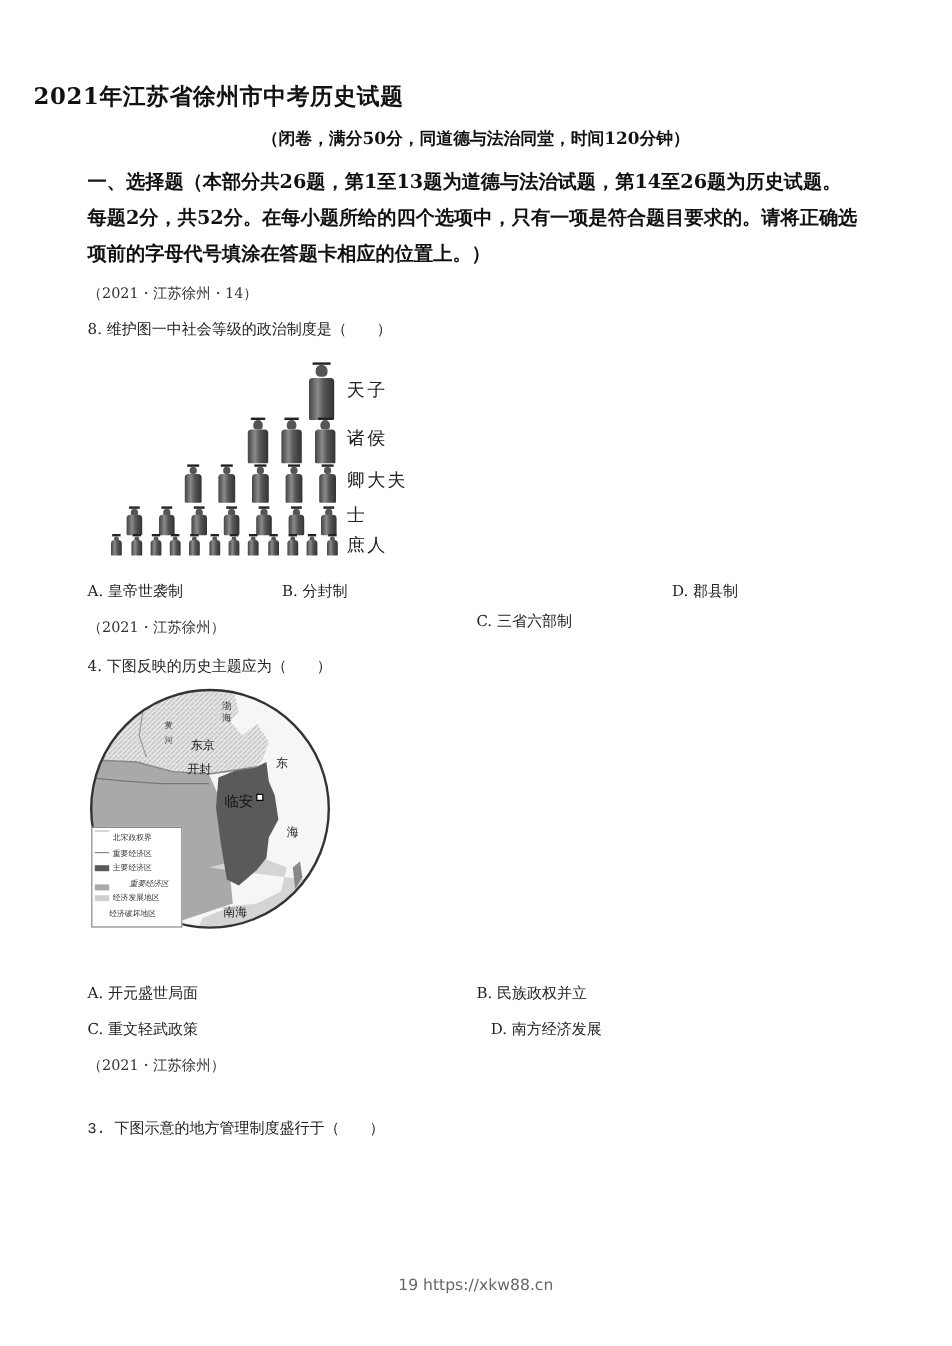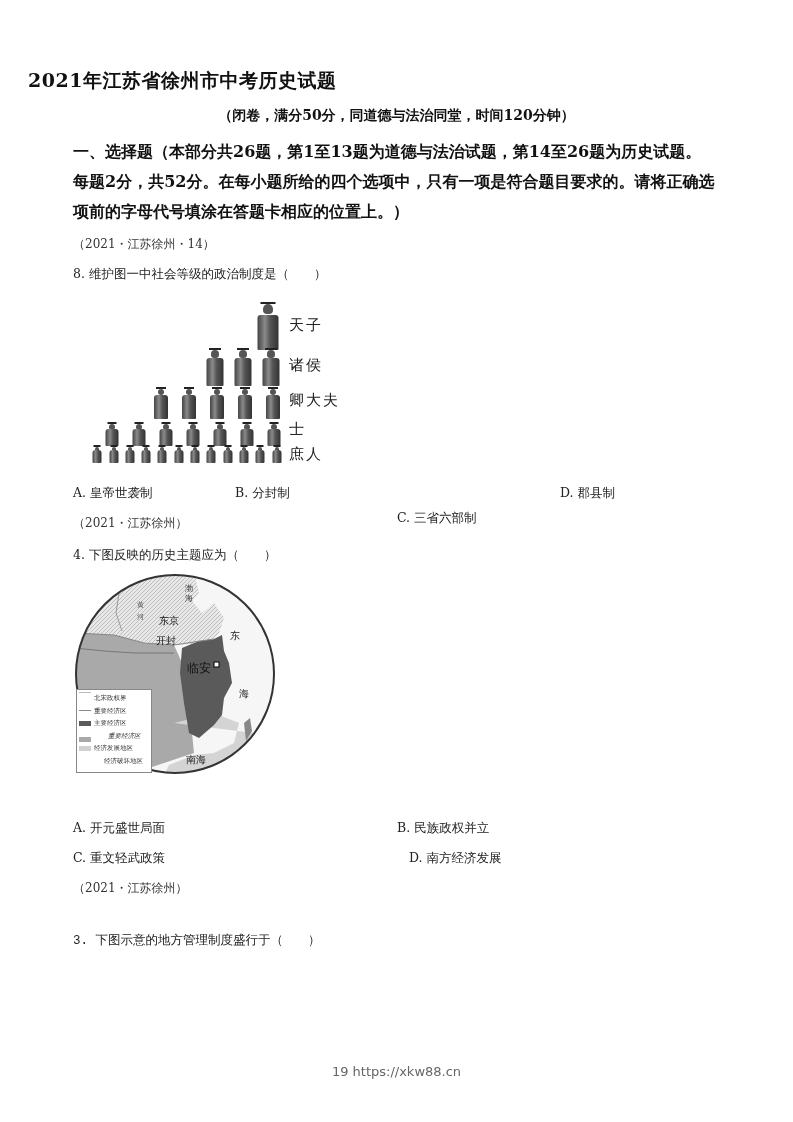--- a/index.html
+++ b/index.html
@@ -278,21 +278,21 @@
             <span>主要经济区</span>
           </div>
           <div style="display: flex; align-items: flex-end; gap: 17px; font-style: italic;">
             <span style="display: inline-block; width: 12px; height: 5px; background: rgb(169, 169, 169);"></span>
             <span>重要经济区</span>
           </div>
           <div style="display: flex; align-items: center; gap: 3px;">
             <span style="display: inline-block; width: 12px; height: 5px; background: rgb(208, 208, 208);"></span>
             <span>经济发展地区</span>
           </div>
-          <div style="display: flex; align-items: center; gap: 13px;">
+          <div style="display: flex; align-items: center; gap: 0;">
             <span style="display: inline-block; width: 12px; height: 5px;"></span>
             <span>经济破坏地区</span>
           </div>
         </div>
     </div>
   </div>
 
   <div class="abs opt" style="top:820px; left:73px;">
     <span>A.</span>
     <span>开元盛世局面</span>

